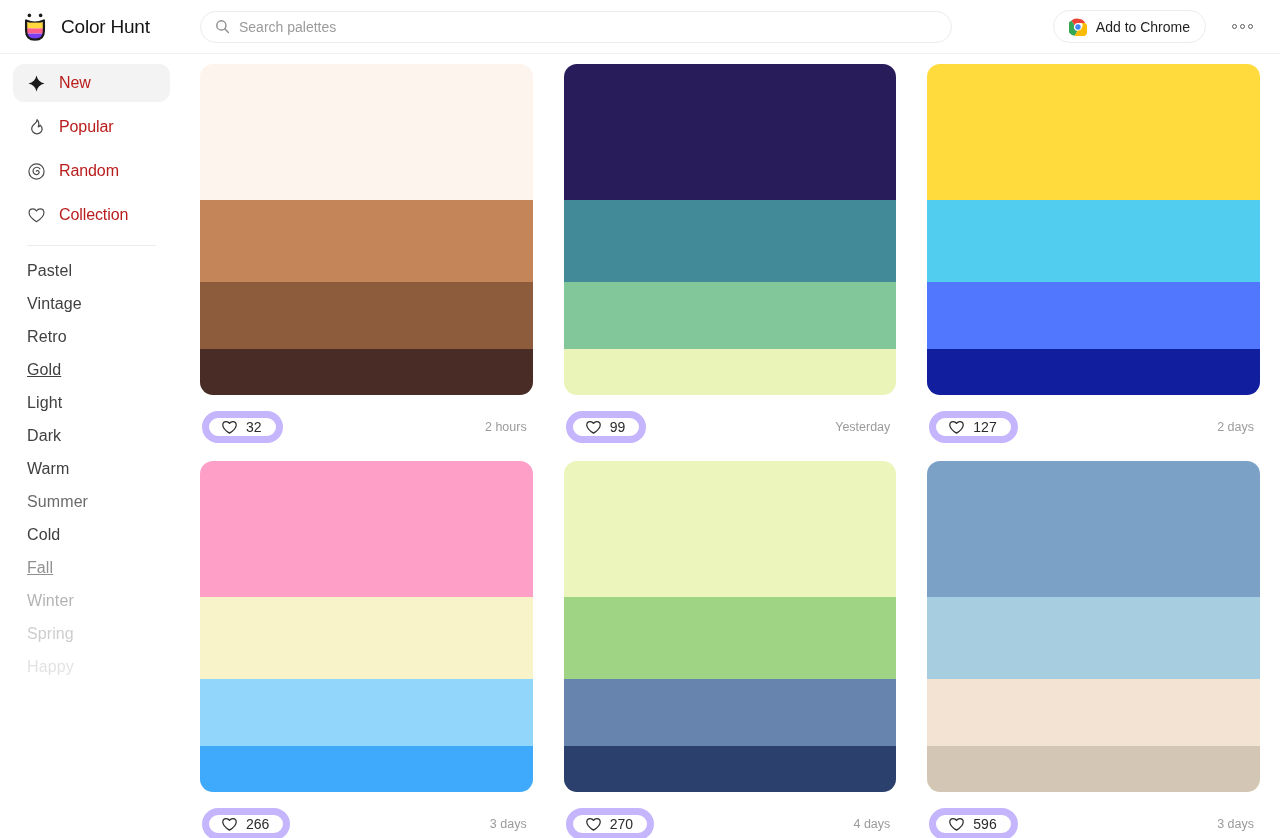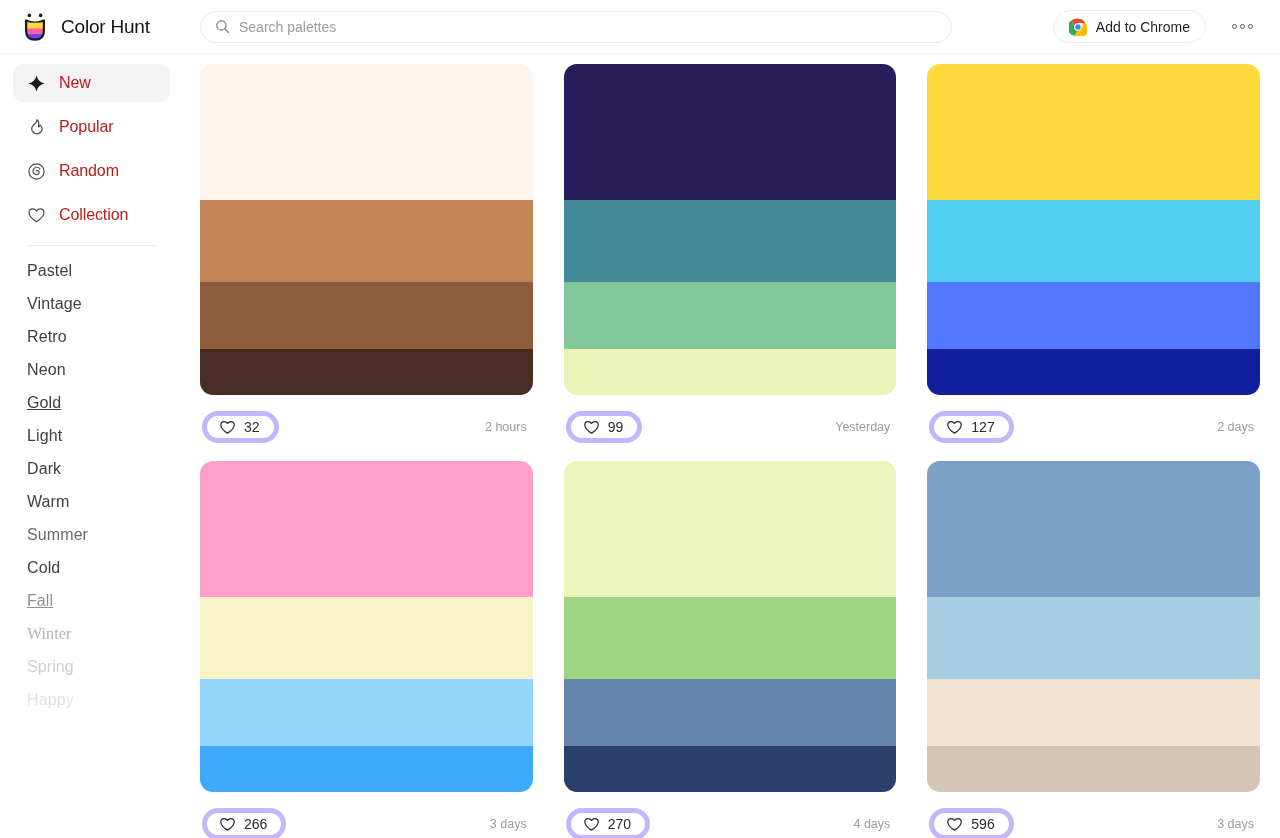--- a/index.html
+++ b/index.html
@@ -215,21 +215,21 @@
     justify-content: space-between;
     padding: 0 2px;
   }
 
   .like-btn {
     display: flex;
     align-items: center;
     gap: 8px;
     height: 32px;
     padding: 0 14px 0 12px;
-    border: 5px solid #c4b5fd;
+    border: 7px solid #c4b5fd;
     border-radius: 16px;
     background: #fff;
     cursor: pointer;
   }
 
   .like-count {
     font-size: 14px;
     color: #2b2b2b;
     font-family: "Liberation Sans", sans-serif;
   }
@@ -328,29 +328,28 @@
           </svg>
         </span>
         <span class="nav-label">Collection</span>
       </div>
     </div>
   <div class="nav-divider"></div>
   <div id="tag-list">
       <div class="tag-item" style="opacity: 1;">Pastel</div>
       <div class="tag-item" style="opacity: 1;">Vintage</div>
       <div class="tag-item" style="opacity: 1;">Retro</div>
-      <div class="tag-item" style="opacity: 1;">Neon</div>
       <div class="tag-item" style="opacity: 1; text-decoration: underline;">Gold</div>
       <div class="tag-item" style="opacity: 1;">Light</div>
       <div class="tag-item" style="opacity: 1;">Dark</div>
       <div class="tag-item" style="opacity: 1;">Warm</div>
       <div class="tag-item" style="opacity: 0.78;">Summer</div>
       <div class="tag-item" style="opacity: 1;">Cold</div>
       <div class="tag-item" style="opacity: 0.58; text-decoration: underline;">Fall</div>
-      <div class="tag-item" style="opacity: 0.4; font-family: Liberation Serif, serif;">Winter</div>
+      <div class="tag-item" style="opacity: 0.4;">Winter</div>
       <div class="tag-item" style="opacity: 0.26;">Spring</div>
       <div class="tag-item" style="opacity: 0.15;">Happy</div>
     </div>
 </div>
 
 <div class="grid">
   <div class="grid-inner" id="grid-inner">
       <div class="card">
         <div class="palette">
           <div class="band b0" style="background: rgb(253, 244, 238);"></div>

